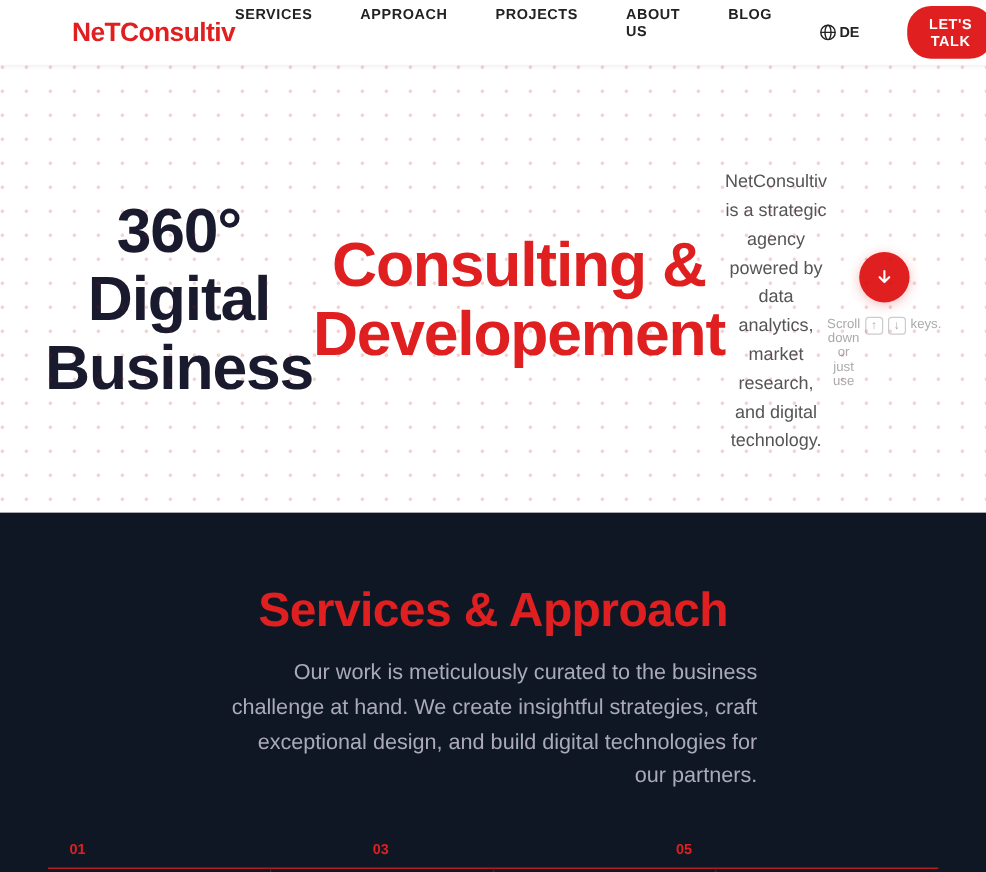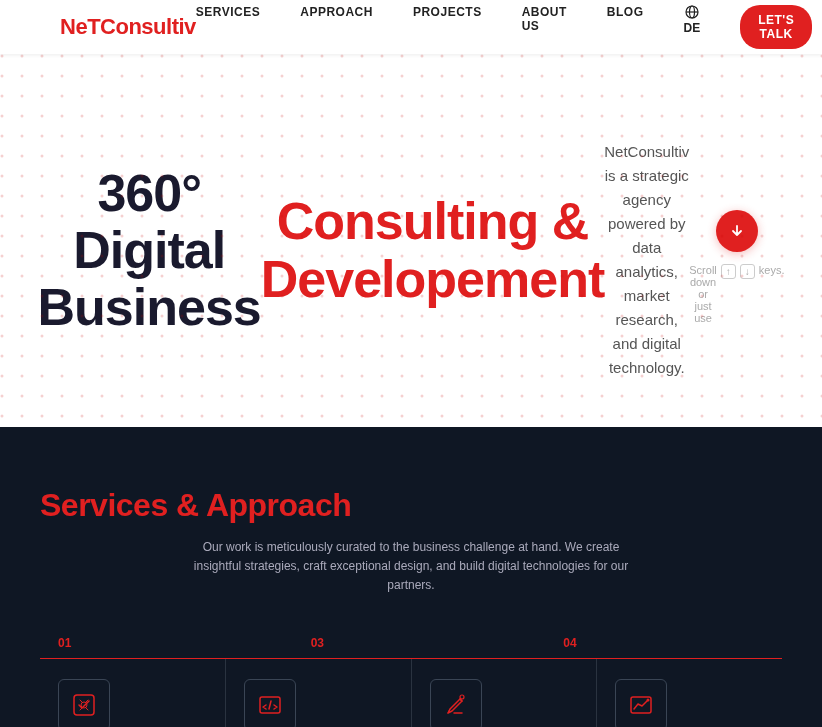--- a/index.html
+++ b/index.html
@@ -39,21 +39,20 @@
       text-transform: uppercase;
     }
     .nav-lang {
       font-size: 12px;
       font-weight: 600;
       color: #222;
       cursor: pointer;
       display: flex;
       align-items: center;
       gap: 2px;
-      flex-direction: column;
     }
     .btn-talk {
       background: #e02020;
       color: #fff;
       border: none;
       border-radius: 20px;
       padding: 8px 18px;
       font-size: 12px;
       font-weight: 700;
       cursor: pointer;
@@ -133,29 +132,30 @@
       color: #aaa;
     }
 
     
     .services {
       background: #0f1724;
       padding: 60px 40px 0;
       min-height: 300px;
     }
     .services-title {
-      font-size: 32px;
+      text-align: center;
+      font-size: 40px;
       font-weight: 800;
       color: #e02020;
       letter-spacing: -0.5px;
       margin-bottom: 14px;
     }
     .services-subtitle {
-      text-align: center;
-      font-size: 12px;
+      text-align: right;
+      font-size: 18px;
       color: #aab;
       max-width: 440px;
       margin: 11px auto 40px;
       line-height: 1.6;
     }
 
     
     .services-numbers {
       display: flex;
       align-items: flex-start;
@@ -272,21 +272,21 @@
   </div>
 </section>
 
 <section class="services">
   <h2 class="services-title">Services &amp; Approach</h2>
   <p class="services-subtitle">Our work is meticulously curated to the business challenge at hand. We create insightful strategies, craft exceptional design, and build digital technologies for our partners.</p>
 
   <div class="services-nums-row">
     <div class="num-label">01</div>
     <div class="num-label">03</div>
-    <div class="num-label">04</div>
+    <div class="num-label">05</div>
   </div>
 
   <div class="services-numbers">
 
     <div class="service-col">
       <div class="service-icon-wrap">
         <svg class="service-icon-svg" viewBox="0 0 28 28">
           <rect x="4" y="4" width="20" height="20" rx="3" fill="none" stroke="#e02020" stroke-width="1.5"></rect>
           <path d="M9 14l3 3 7-7" stroke="#e02020" stroke-width="1.5" fill="none" stroke-linecap="round" stroke-linejoin="round"></path>
           <circle cx="14" cy="14" r="3" fill="none" stroke="#e02020" stroke-width="1"></circle>

